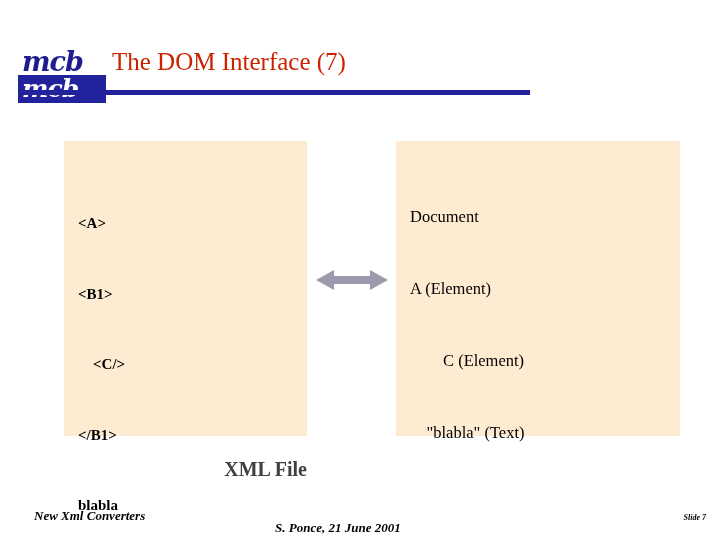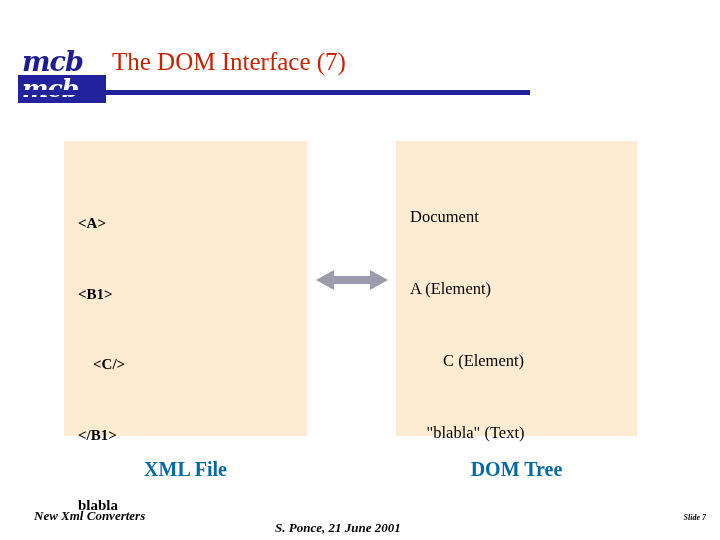--- a/index.html
+++ b/index.html
@@ -94,21 +94,21 @@
   }
   #xml-panel {
     left: 64px;
     top: 141px;
     width: 243px;
     height: 295px;
   }
   #dom-panel {
     left: 396px;
     top: 141px;
-    width: 241px;
+    width: 284px;
     height: 295px;
   }
 
   .xml-lines {
     position: absolute;
     left: 14px;
     top: 24px;
     font-family: "Liberation Serif", serif;
     font-weight: bold;
     font-size: 15px;
@@ -138,22 +138,22 @@
     width: 72px;
     height: 24px;
   }
 
   
   .caption {
     position: absolute;
     font-family: "Liberation Serif", serif;
     font-weight: bold;
     font-size: 20px;
-    color: #0369a1;
-    text-align: center;
+    color: #404040;
+    text-align: right;
   }
   #xml-caption {
     left: 64px;
     top: 458px;
     width: 243px;
   }
   #dom-caption {
     left: 396px;
     top: 458px;
     width: 241px;
@@ -227,19 +227,18 @@
     </div>
   </div>
 
   <svg class="arrow" viewBox="0 0 72 24">
     <polygon points="0,12 18,2 18,22" fill="#9b9bab"></polygon>
     <rect x="16" y="8" width="40" height="8" fill="#9b9bab"></rect>
     <polygon points="72,12 54,2 54,22" fill="#9b9bab"></polygon>
   </svg>
 
   <div class="caption" id="xml-caption">XML File</div>
-  <div class="caption" id="dom-caption">DOM Tree</div>
 
   <div class="footer-left">New Xml Converters</div>
   <div class="footer-center">S. Ponce,  21 June 2001</div>
   <div class="footer-right">Slide 7</div>
 
 </div>
 
 </body></html>

